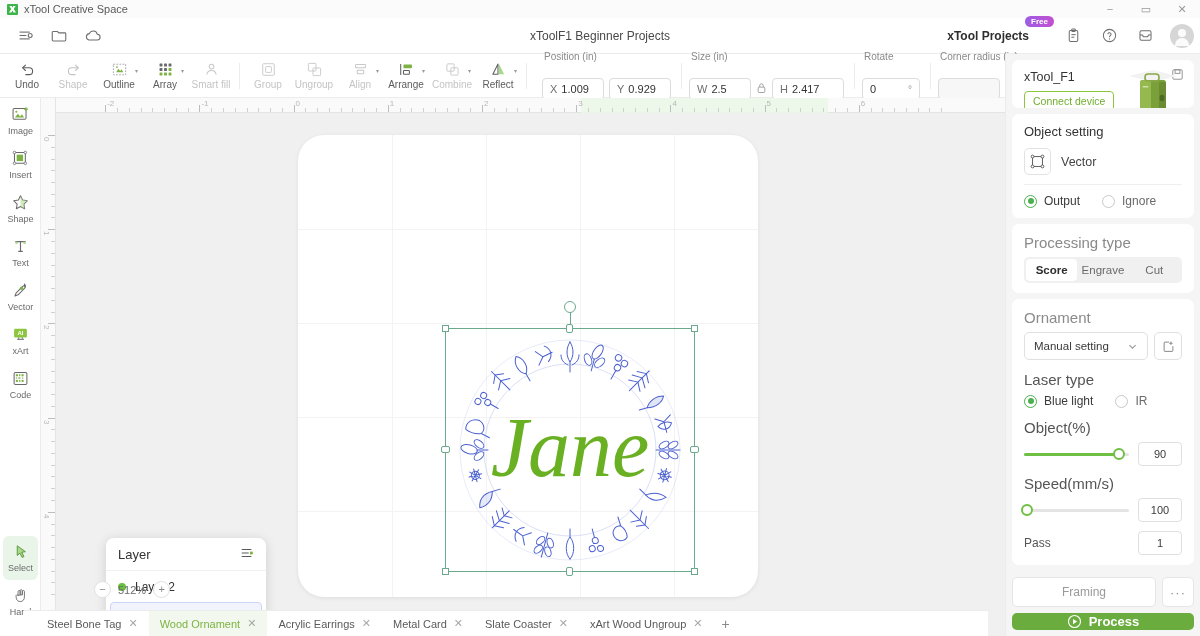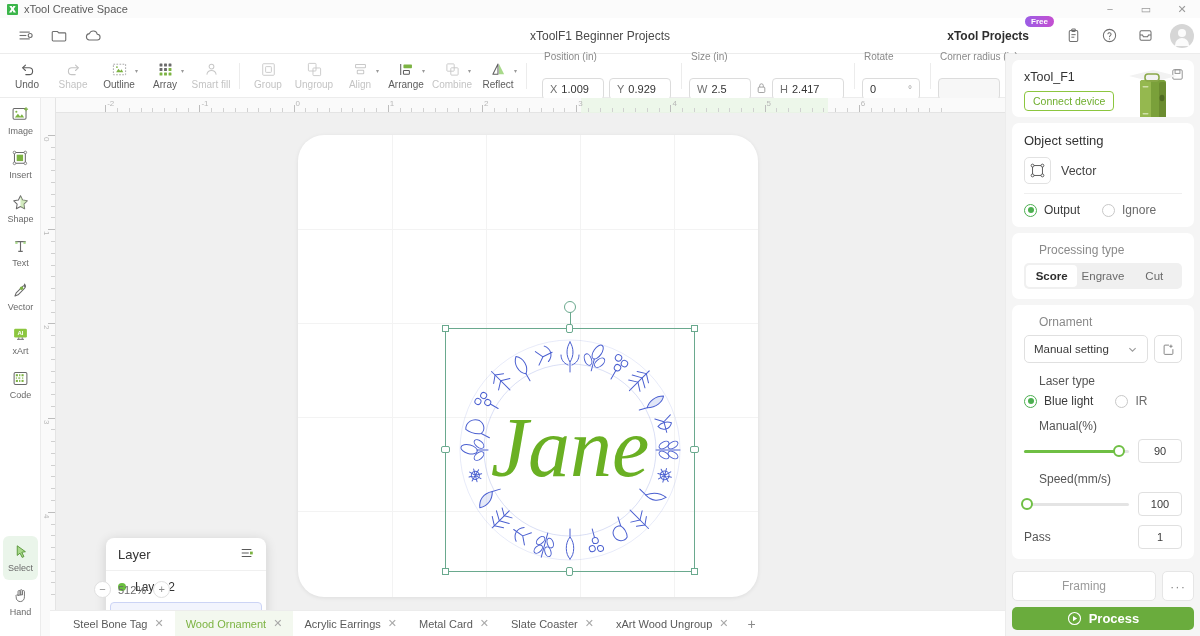--- a/index.html
+++ b/index.html
@@ -219,21 +219,21 @@
   }
   .zbtn {
     width: 17px; height: 17px; border-radius: 50%; border: 1px solid #e0e0e0;
     background: #fff; display: flex; align-items: center; justify-content: center;
     font-size: 11px; color: #8a8a8a; line-height: 1;
   }
   .zval { font-size: 11px; color: #6a6a6a; }
 
   
   .tabbar {
-    position: absolute; left: 50px; bottom: 0; width: 964px; height: 26px;
+    position: absolute; left: 24px; bottom: 0; width: 964px; height: 26px;
     background: #fff; border-top: 1px solid #ececec;
     display: flex; align-items: center; padding-left: 12px; gap: 0;
   }
   .tab {
     display: flex; align-items: center; gap: 7px;
     padding: 0 11px; height: 26px; font-size: 11px; color: #5a5a5a;
   }
   .tab.active { color: #7cb342; background: #f3f8ef; align-items: center; }
   .tab-x { font-size: 11px; color: #a8a8a8; }
   .tab-add { padding: 0 8px; font-size: 14px; color: #8a8a8a; }
@@ -276,21 +276,21 @@
     border-radius: 50%; background: #4caf50;
   }
   .seg {
     display: flex; background: #f0f0f0; border-radius: 5px; padding: 2px;
   }
   .seg-item {
     flex: 1; text-align: center; font-size: 11.5px; color: #6a6a6a;
     padding: 5px 0; border-radius: 4px;
   }
   .seg-item.active { background: #fff; color: #2e2e2e; font-weight: bold; }
-  .sublabel { font-size: 12px; color: #8a8a8a; margin-bottom: 6px; margin-left: 15px; }
+  .sublabel { font-size: 15px; color: #8a8a8a; margin-bottom: 6px; }
   .sublabel.dark { color: #555; }
   .select-row { display: flex; gap: 6px; margin-bottom: 11px; }
   .select {
     flex: 1; height: 28px; border: 1px solid #e0e0e0; border-radius: 5px;
     background: #fff; display: flex; align-items: center;
     justify-content: space-between; padding: 0 9px; font-size: 11.5px; color: #3a3a3a;
   }
   .sel-btn {
     width: 28px; height: 28px; border: 1px solid #e0e0e0; border-radius: 5px;
     background: #fff; display: flex; align-items: center;
@@ -1092,21 +1092,21 @@
         <label class="radio">
           <span class="rd on"></span>
           <span>Blue light</span>
         </label>
         <label class="radio">
           <span class="rd"></span>
           <span style="color:#6a6a6a">IR</span>
         </label>
       </div>
 
-      <div class="sublabel dark">Manual(%)</div>
+      <div class="sublabel dark">Object(%)</div>
       <div class="slider-row">
         <div class="track">
           <div class="fill" id="power-fill" style="width: 90%;"></div>
           <div class="knob" id="power-knob" style="left: 90%;"></div>
         </div>
         <div class="numbox">90</div>
       </div>
 
       <div class="sublabel dark">Speed(mm/s)</div>
       <div class="slider-row">

